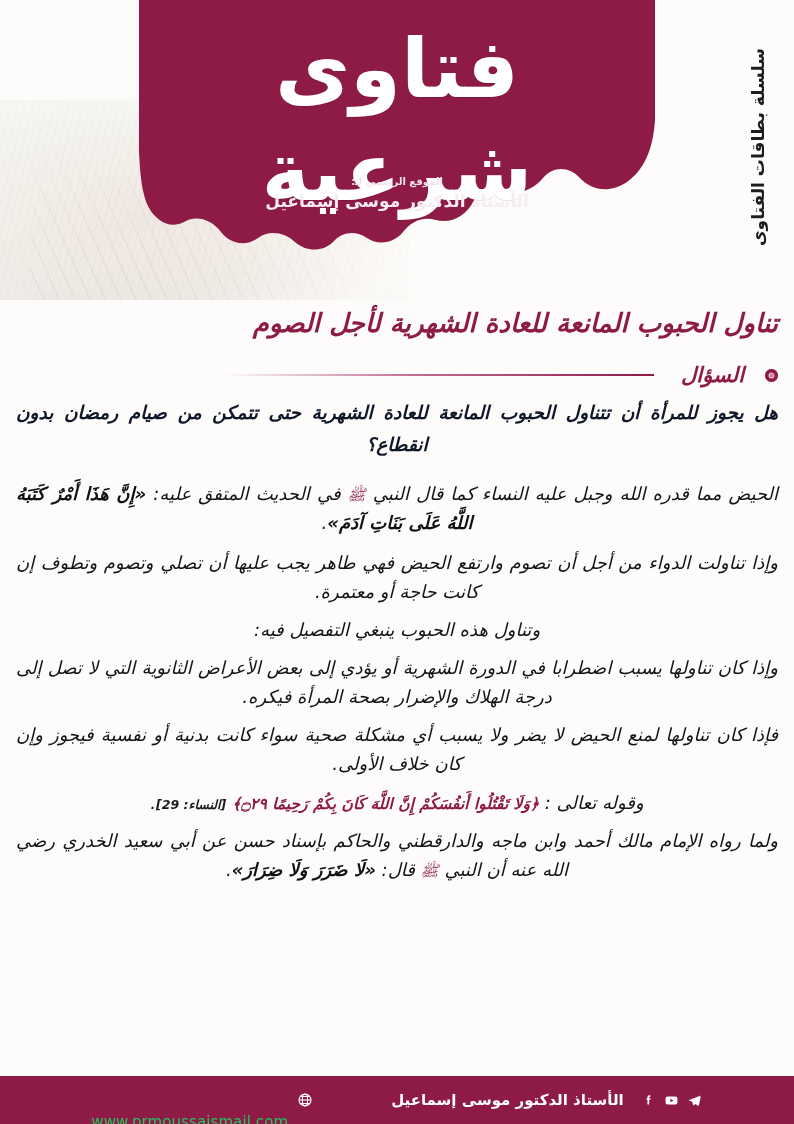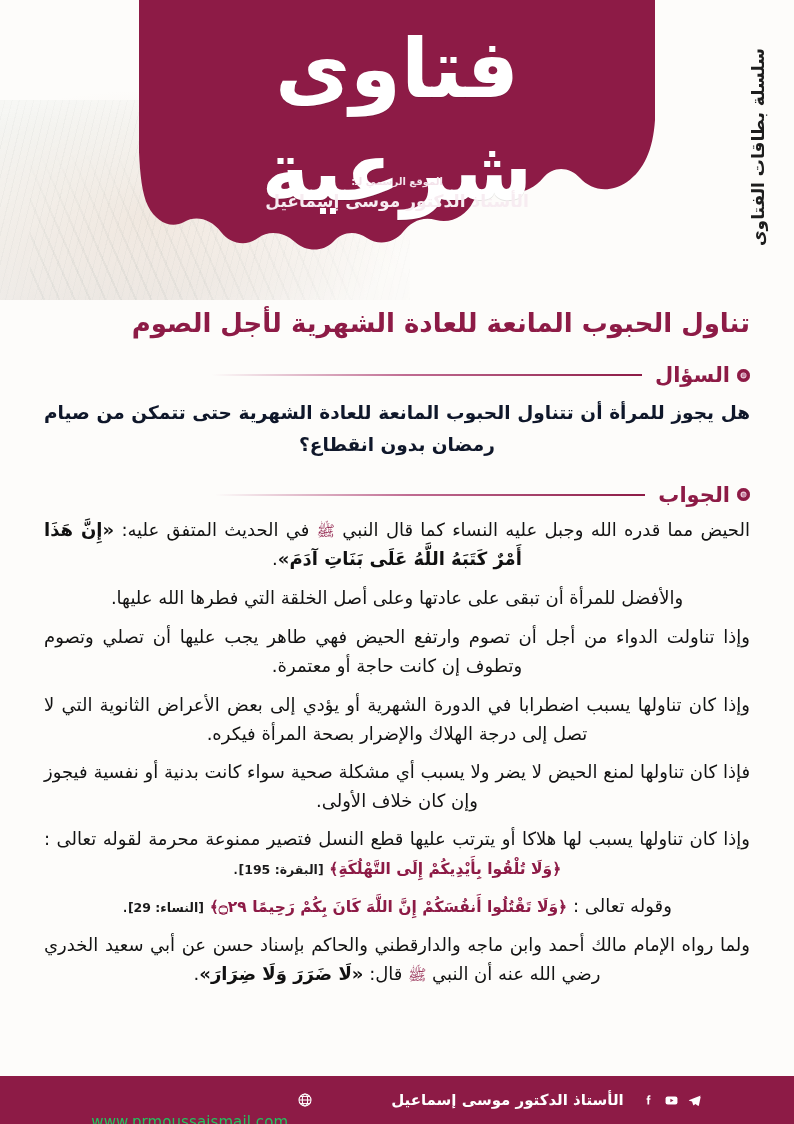--- a/index.html
+++ b/index.html
@@ -148,39 +148,40 @@
     padding-top: 6px;
   }
 
   
   .content {
     position: absolute;
     top: 300px;
     left: 0;
     width: 794px;
     direction: rtl;
-    padding: 0 44px;
+    padding: 0 16px;
     box-sizing: border-box;
+    font-style: italic;
   }
 
   .doc-title {
     color: #8d1b46;
     font-size: 26px;
     font-weight: 700;
     line-height: 1.35;
     text-align: right;
     margin: 6px 0 0 0;
     letter-spacing: -.3px;
   }
 
   
   .sec-head {
     display: flex;
     align-items: center;
-    gap: 7px;
+    gap: 21px;
     margin-top: 22px;
     direction: rtl;
   }
   .sec-bullet {
     width: 13px;
     height: 13px;
     border-radius: 50%;
     background: #8d1b46;
     box-shadow: inset 0 0 0 3.5px #8d1b46, inset 0 0 0 5px #e9c7d6;
     flex: 0 0 auto;
@@ -356,46 +357,38 @@
 
     <h1 class="doc-title">تناول الحبوب المانعة للعادة الشهرية لأجل الصوم</h1>
 
     <div class="sec-head">
       <span class="sec-bullet"></span>
       <span class="sec-label">السؤال</span>
       <span class="sec-rule"></span>
     </div>
     <p class="q-text">هل يجوز للمرأة أن تتناول الحبوب المانعة للعادة الشهرية حتى تتمكن من صيام رمضان بدون انقطاع؟</p>
 
-    <div class="sec-head">
-      <span class="sec-bullet"></span>
-      <span class="sec-label">الجواب</span>
-      <span class="sec-rule"></span>
-    </div>
 
     <div class="a-block">
 
       <p class="a-para">
         <span>الحيض مما قدره الله وجبل عليه النساء كما قال النبي</span>
         <span class="sallam">ﷺ</span>
         <span>في الحديث المتفق عليه: </span><span class="hadith">«إِنَّ هَذَا أَمْرٌ كَتَبَهُ اللَّهُ عَلَى بَنَاتِ آدَمَ»</span><span>.</span>
       </p>
 
-      <p class="a-para">والأفضل للمرأة أن تبقى على عادتها وعلى أصل الخلقة التي فطرها الله عليها.</p>
 
       <p class="a-para tight">وإذا تناولت الدواء من أجل أن تصوم وارتفع الحيض فهي طاهر يجب عليها أن تصلي وتصوم وتطوف إن كانت حاجة أو معتمرة.</p>
 
+      <p class="a-para tight">وتناول هذه الحبوب ينبغي التفصيل فيه:</p>
 
       <p class="a-para tight">وإذا كان تناولها يسبب اضطرابا في الدورة الشهرية أو يؤدي إلى بعض الأعراض الثانوية التي لا تصل إلى درجة الهلاك والإضرار بصحة المرأة فيكره.</p>
 
       <p class="a-para tight">فإذا كان تناولها لمنع الحيض لا يضر ولا يسبب أي مشكلة صحية سواء كانت بدنية أو نفسية فيجوز وإن كان خلاف الأولى.</p>
 
-      <p class="a-para tight">
-        <span>وإذا كان تناولها يسبب لها هلاكا أو يترتب عليها قطع النسل فتصير ممنوعة محرمة لقوله تعالى : </span><span class="ayah">﴿وَلَا تُلْقُوا بِأَيْدِيكُمْ إِلَى التَّهْلُكَةِ﴾</span> <span class="ayah-ref">[البقرة: 195]</span><span>.</span>
-      </p>
 
       <p class="a-para tight">
         <span>وقوله تعالى : </span><span class="ayah">﴿وَلَا تَقْتُلُوا أَنفُسَكُمْ إِنَّ اللَّهَ كَانَ بِكُمْ رَحِيمًا ۝٢٩﴾</span> <span class="ayah-ref">[النساء: 29]</span><span>.</span>
       </p>
 
       <p class="a-para">
         <span>ولما رواه الإمام مالك أحمد وابن ماجه والدارقطني والحاكم بإسناد حسن عن أبي سعيد الخدري رضي الله عنه أن النبي</span>
         <span class="sallam">ﷺ</span>
         <span>قال: </span><span class="hadith">«لَا ضَرَرَ وَلَا ضِرَارَ»</span><span>.</span>
       </p>

